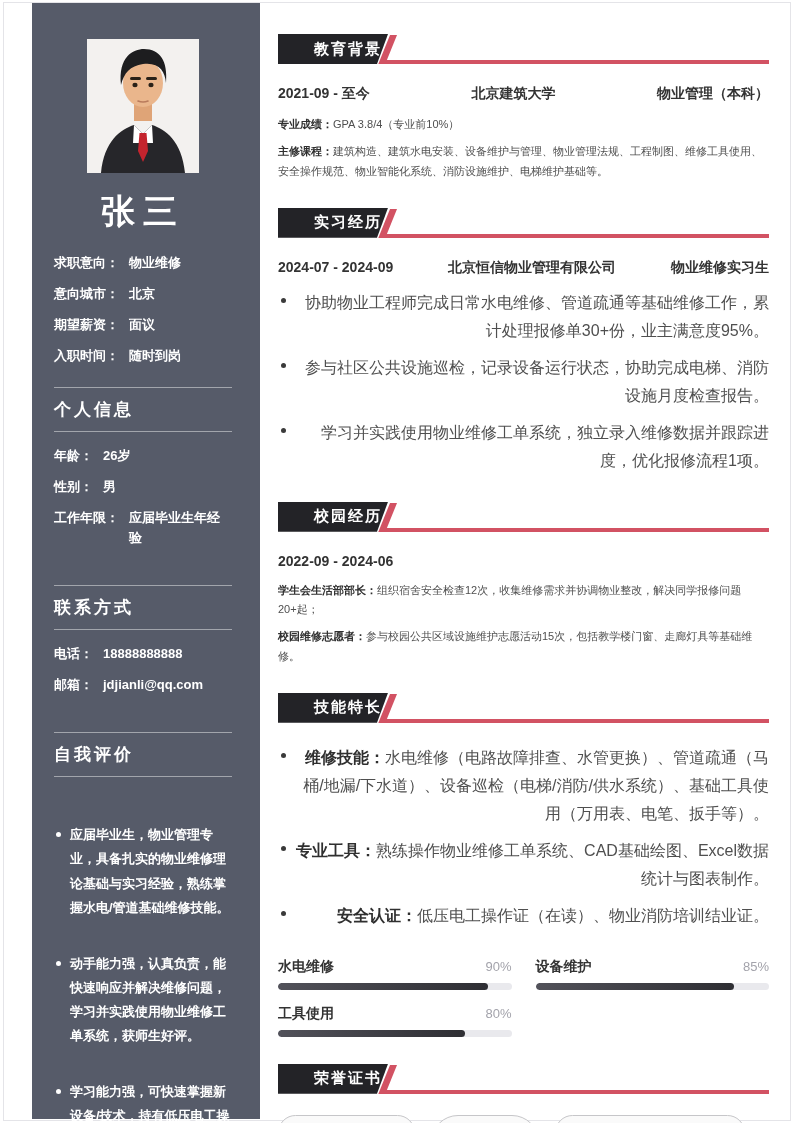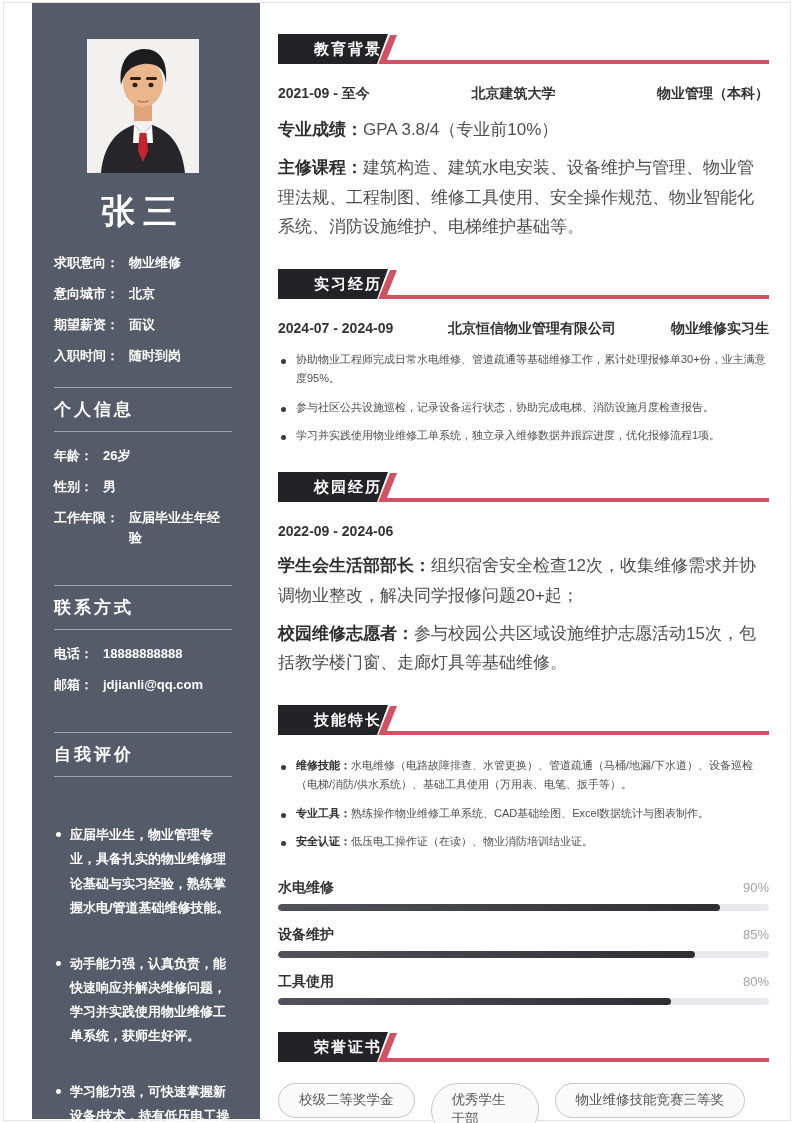--- a/index.html
+++ b/index.html
@@ -75,34 +75,34 @@
   }
   .rule{
     position:absolute;left:107px;right:0;bottom:0;height:4px;
     background:var(--accent);
   }
   .row3{
     display:flex;align-items:baseline;font-size:14px;font-weight:bold;color:#333;
     margin-bottom:12px;
   }
   .row3 .mid{flex:1;text-align:center;}
-  .para{font-size:17px;line-height:1.75;color:#4f4f4f;margin-bottom:8px;}
+  .para{font-size:11px;line-height:1.75;color:#4f4f4f;margin-bottom:8px;}
   .lab{font-weight:bold;color:#2f2f2f;}
   .bullets{list-style:none;}
   .bullets li{
-    position:relative;padding-left:18px;font-size:11px;line-height:1.75;
-    color:#4f4f4f;margin-bottom:9px;
+    position:relative;padding-left:18px;font-size:16px;line-height:1.75;
+    color:#4f4f4f;margin-bottom:9px;text-align:right;
   }
   .bullets li::before{
     content:"";position:absolute;left:3px;top:9px;width:5px;height:5px;border-radius:50%;background:#3a3a3a;
   }
   .period-line{font-size:14px;font-weight:bold;color:#333;margin-bottom:12px;}
   
   .bars{
-    display:grid;grid-template-columns:1fr;column-gap:24px;row-gap:15px;
+    display:grid;grid-template-columns:1fr 1fr;column-gap:24px;row-gap:15px;
     margin-top:28px;
     text-align:center;
   }
   .bar-item .bar-head{
     display:flex;justify-content:space-between;align-items:baseline;margin-bottom:7px;
   }
   .bar-item .bar-label{font-size:14px;font-weight:bold;color:#333;}
   .bar-item .bar-pct{font-size:13px;color:#a3a3ab;}
   .bar-track{height:7px;border-radius:4px;background:var(--bar-track);overflow:hidden;}
   .bar-fill{

